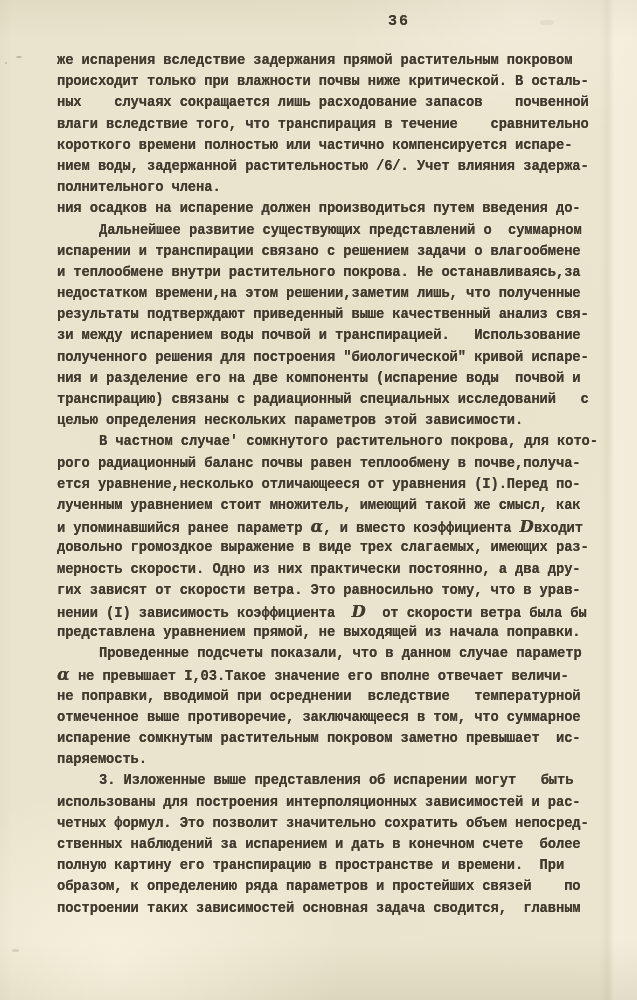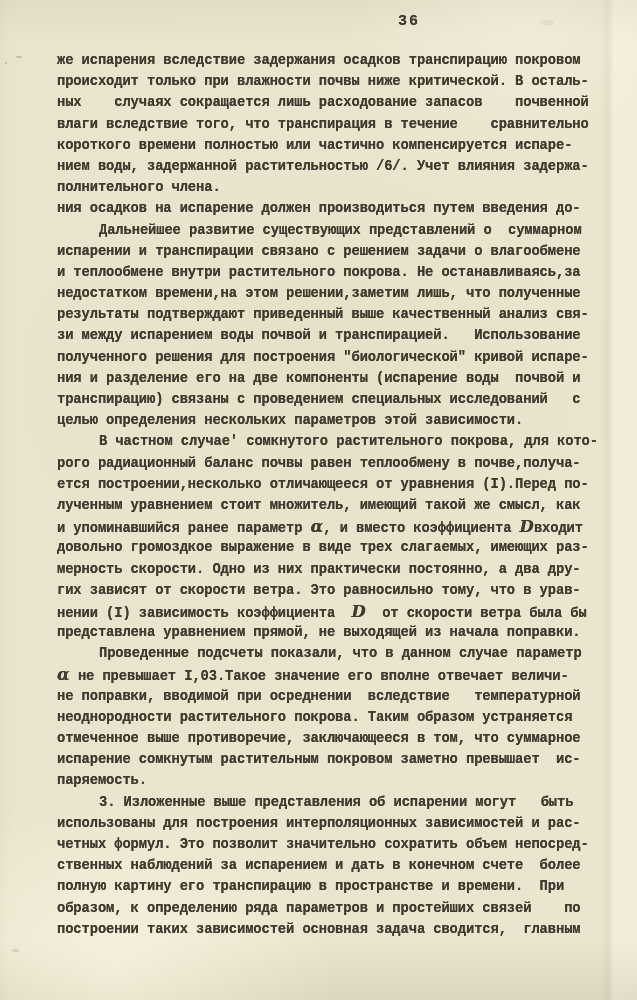--- a/index.html
+++ b/index.html
@@ -16,21 +16,21 @@
     background:
       radial-gradient(260px 180px at 82% 2%, rgba(255,255,242,0.30), transparent 70%),
       radial-gradient(320px 240px at 18% 96%, rgba(255,252,232,0.55), transparent 72%),
       radial-gradient(420px 320px at 52% 38%, rgba(205,195,163,0.14), transparent 75%),
       linear-gradient(180deg, rgba(150,140,110,0.10) 0%, rgba(150,140,110,0.0) 4%, rgba(150,140,110,0.0) 94%, rgba(145,135,105,0.16) 100%),
       linear-gradient(90deg, #e5dfc9 0%, #eae4ce 2%, #ebe5cf 94.2%, #e2dcc4 95.4%, #f3eddb 96.4%, #f2ecd9 100%),
       #ebe5cf;
   }
   .page-number {
     position: absolute;
-    top: 13px; left: 398px;
+    top: 13px; left: 388px;
     font-size: 15px; font-weight: 700;
     letter-spacing: 2px;
     text-shadow: 0 0 0.6px rgba(64,58,47,0.8);
   }
   .text-body {
     position: absolute;
     left: 57px; top: 50px;
     width: 556px;
   }
   .line {
@@ -61,58 +61,57 @@
   .speck.s4 { left: 186px; top: 76px; width: 12px; height: 4px; background: rgba(96,90,72,0.10); border-radius: 40%; }
   .speck.s5 { left: 540px; top: 20px; width: 14px; height: 5px; background: rgba(96,90,72,0.08); border-radius: 40%; }
 </style>
 </head>
 <body>
 
 <div class="page">
   <div class="page-number">36</div>
   <div class="text-body">
       <div class="para">
-        <div class="line">же испарения вследствие задержания осадков транспирацию покровом</div>
+        <div class="line">же испарения вследствие задержания прямой растительным покровом</div>
         <div class="line">происходит только при влажности почвы ниже критической. В осталь-</div>
         <div class="line">ных    случаях сокращается лишь расходование запасов    почвенной</div>
         <div class="line">влаги вследствие того, что транспирация в течение    сравнительно</div>
         <div class="line">короткого времени полностью или частично компенсируется испаре-</div>
         <div class="line">нием воды, задержанной растительностью /6/. Учет влияния задержа-</div>
         <div class="line">полнительного члена.</div>
         <div class="line">ния осадков на испарение должен производиться путем введения до-</div>
       </div>
       <div class="para indent">
         <div class="line">Дальнейшее развитие существующих представлений о  суммарном</div>
         <div class="line">испарении и транспирации связано с решением задачи о влагообмене</div>
         <div class="line">и теплообмене внутри растительного покрова. Не останавливаясь,за</div>
         <div class="line">недостатком времени,на этом решении,заметим лишь, что полученные</div>
         <div class="line">результаты подтверждают приведенный выше качественный анализ свя-</div>
         <div class="line">зи между испарением воды почвой и транспирацией.   Использование</div>
         <div class="line">полученного решения для построения "биологической" кривой испаре-</div>
         <div class="line">ния и разделение его на две компоненты (испарение воды  почвой и</div>
-        <div class="line">транспирацию) связаны с проведением специальных исследований   с</div>
+        <div class="line">транспирацию) связаны с радиационный специальных исследований   с</div>
         <div class="line">целью определения нескольких параметров этой зависимости.</div>
       </div>
       <div class="para indent">
         <div class="line">В частном случае' сомкнутого растительного покрова, для кото-</div>
         <div class="line">рого радиационный баланс почвы равен теплообмену в почве,получа-</div>
-        <div class="line">ется построении,несколько отличающееся от уравнения (I).Перед по-</div>
+        <div class="line">ется уравнение,несколько отличающееся от уравнения (I).Перед по-</div>
         <div class="line">лученным уравнением стоит множитель, имеющий такой же смысл, как</div>
         <div class="line">и упоминавшийся ранее параметр <span class="hand">α</span>, и вместо коэффициента <span class="hand">D</span>входит</div>
         <div class="line">довольно громоздкое выражение в виде трех слагаемых, имеющих раз-</div>
         <div class="line">мерность скорости. Одно из них практически постоянно, а два дру-</div>
         <div class="line">гих зависят от скорости ветра. Это равносильно тому, что в урав-</div>
         <div class="line">нении (I) зависимость коэффициента  <span class="hand">D</span>  от скорости ветра была бы</div>
         <div class="line">представлена уравнением прямой, не выходящей из начала поправки.</div>
       </div>
       <div class="para indent">
         <div class="line">Проведенные подсчеты показали, что в данном случае параметр</div>
         <div class="line"><span class="hand">α</span> не превышает I,03.Такое значение его вполне отвечает величи-</div>
         <div class="line">не поправки, вводимой при осреднении  вследствие   температурной</div>
-        <div class="line">неоднородности растительного покрова. Таким образом устраняется</div>
         <div class="line">отмеченное выше противоречие, заключающееся в том, что суммарное</div>
         <div class="line">испарение сомкнутым растительным покровом заметно превышает  ис-</div>
         <div class="line">паряемость.</div>
       </div>
       <div class="para indent">
         <div class="line">3. Изложенные выше представления об испарении могут   быть</div>
         <div class="line">использованы для построения интерполяционных зависимостей и рас-</div>
         <div class="line">четных формул. Это позволит значительно сохратить объем непосред-</div>
         <div class="line">ственных наблюдений за испарением и дать в конечном счете  более</div>
         <div class="line">полную картину его транспирацию в пространстве и времени.  При</div>

